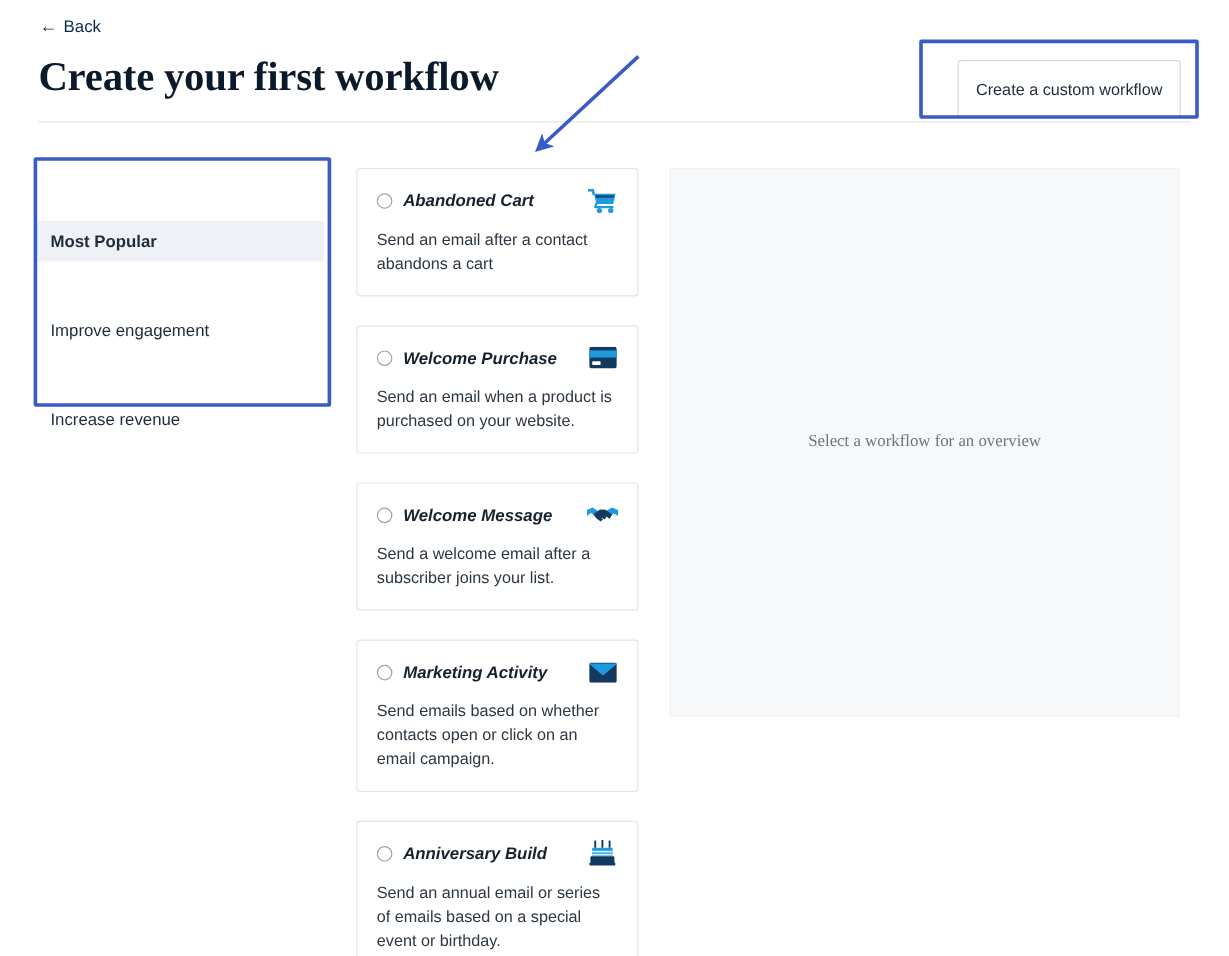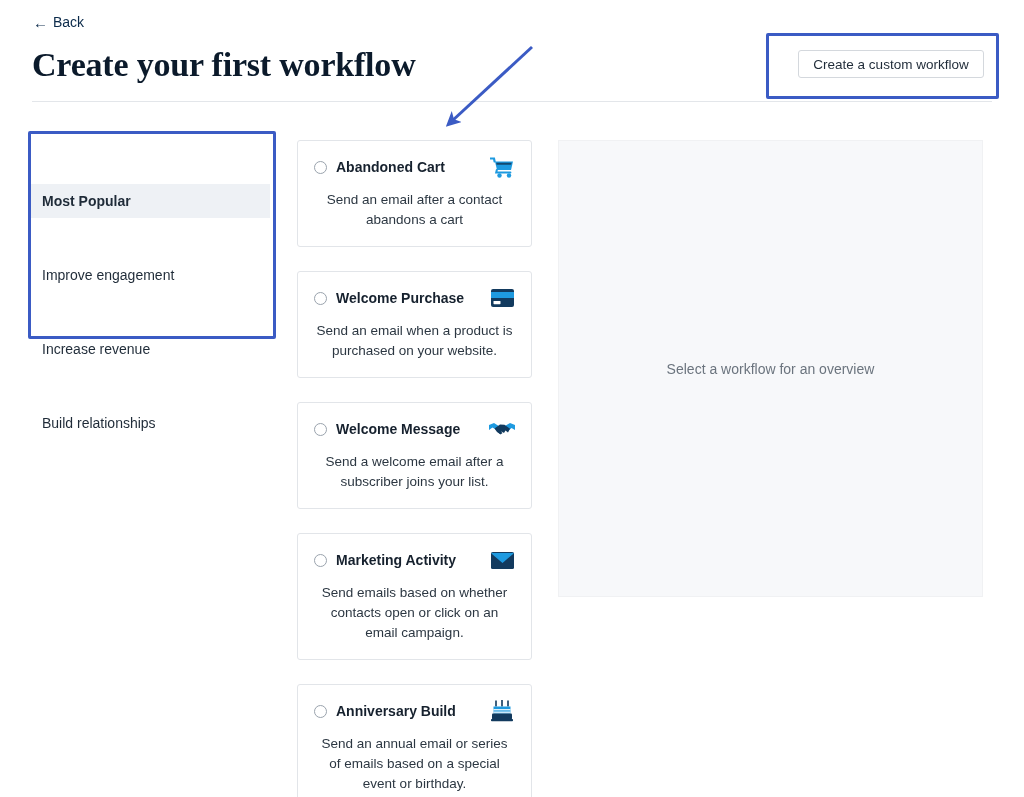--- a/index.html
+++ b/index.html
@@ -57,21 +57,21 @@
     width: 960px;
     height: 1px;
     background: #e3e6ea;
   }
 
   .custom-workflow-btn {
     position: absolute;
     left: 798px;
     top: 50px;
     width: 186px;
-    height: 28px;
+    height: 48px;
     background: #ffffff;
     border: 1px solid #d4d8dd;
     border-radius: 3px;
     font-family: "Liberation Sans", sans-serif;
     font-size: 13.5px;
     color: #1f2b38;
     cursor: pointer;
     padding: 0;
   }
 
@@ -144,20 +144,21 @@
     background: #ffffff;
     padding: 14px 16px 16px 16px;
     margin-bottom: 24px;
     cursor: pointer;
   }
   .wf-card-head {
     display: flex;
     align-items: center;
     gap: 9px;
     margin-bottom: 11px;
+    font-style: italic;
   }
   .radio {
     width: 13px;
     height: 13px;
     border: 1.5px solid #9aa3ad;
     border-radius: 50%;
     box-sizing: border-box;
     flex: 0 0 auto;
     background: #fff;
     cursor: pointer;
@@ -174,36 +175,36 @@
     width: 26px;
     height: 24px;
     display: flex;
     align-items: center;
     justify-content: center;
   }
   .wf-card-desc {
     font-size: 13.5px;
     line-height: 20px;
     color: #2c3742;
-    text-align: center;
   }
 
   
   .overview-panel {
     position: absolute;
     left: 558px;
     top: 140px;
     width: 425px;
     height: 457px;
     background: #f7f8fa;
     border: 1px solid #f0f1f3;
     box-sizing: border-box;
     display: flex;
     align-items: center;
     justify-content: center;
+    font-family: Liberation Serif, serif;
   }
   .overview-text {
     font-size: 14px;
     color: #6b747e;
   }
 </style>
 </head>
 <body>
 
 <a class="back-link" href="#">
@@ -220,23 +221,20 @@
 <ul class="nav-list">
   <li class="nav-item active">
     <span>Most Popular</span>
   </li>
   <li class="nav-item">
     <span>Improve engagement</span>
   </li>
   <li class="nav-item">
     <span>Increase revenue</span>
   </li>
-  <li class="nav-item">
-    <span>Build relationships</span>
-  </li>
 </ul>
 
 <div class="cards-col">
 
   <div class="wf-card">
     <div class="wf-card-head">
       <span class="radio"></span>
       <span class="wf-card-title">Abandoned Cart</span>
       <span class="wf-icon">
         <svg width="24" height="21" viewBox="0 0 24 21">

